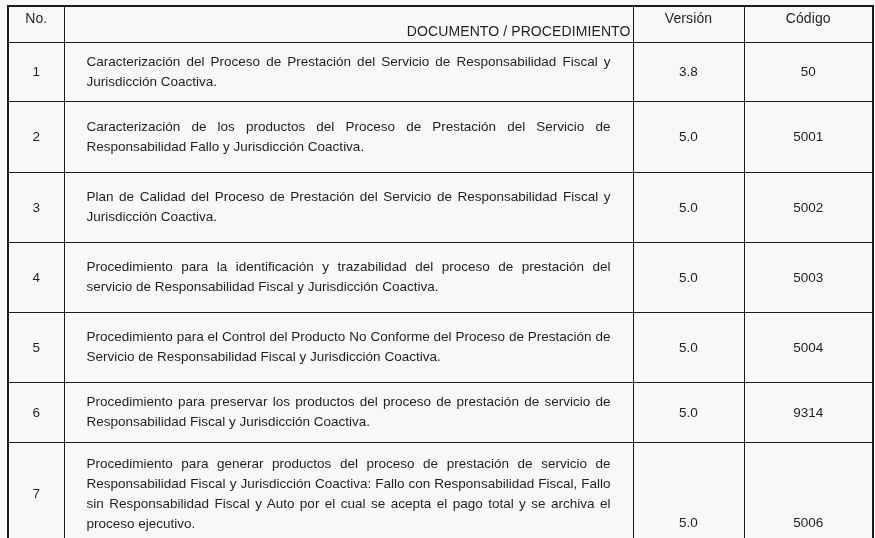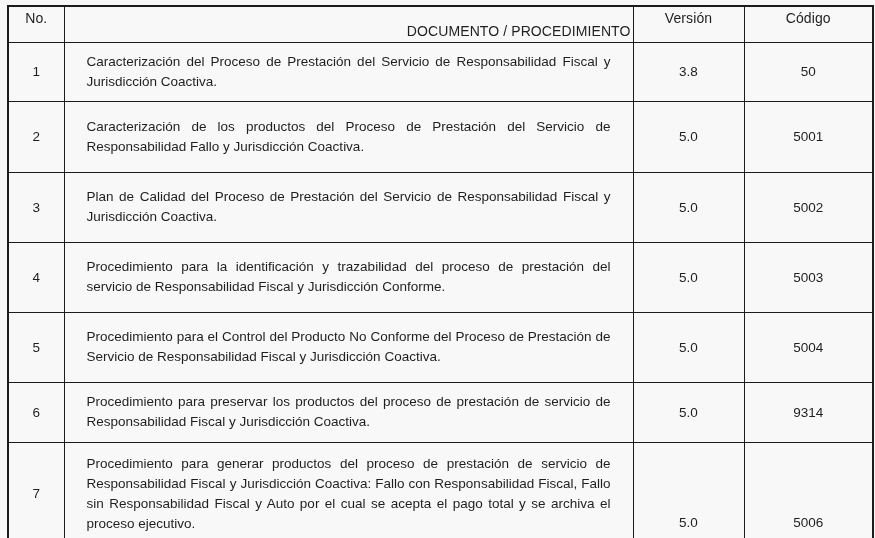--- a/index.html
+++ b/index.html
@@ -96,21 +96,21 @@
       <td class="c-cod">5001</td>
     </tr>
     <tr class="r3">
       <td class="c-no">3</td>
       <td class="c-doc">Plan de Calidad del Proceso de Prestación del Servicio de Responsabilidad Fiscal y Jurisdicción Coactiva.</td>
       <td class="c-ver">5.0</td>
       <td class="c-cod">5002</td>
     </tr>
     <tr class="r4">
       <td class="c-no">4</td>
-      <td class="c-doc">Procedimiento para la identificación y trazabilidad del proceso de prestación del servicio de Responsabilidad Fiscal y Jurisdicción Conforme.</td>
+      <td class="c-doc">Procedimiento para la identificación y trazabilidad del proceso de prestación del servicio de Responsabilidad Fiscal y Jurisdicción Coactiva.</td>
       <td class="c-ver">5.0</td>
       <td class="c-cod">5003</td>
     </tr>
     <tr class="r5">
       <td class="c-no">5</td>
       <td class="c-doc">Procedimiento para el Control del Producto No Conforme del Proceso de Prestación de Servicio de Responsabilidad Fiscal y Jurisdicción Coactiva.</td>
       <td class="c-ver">5.0</td>
       <td class="c-cod">5004</td>
     </tr>
     <tr class="r6">

